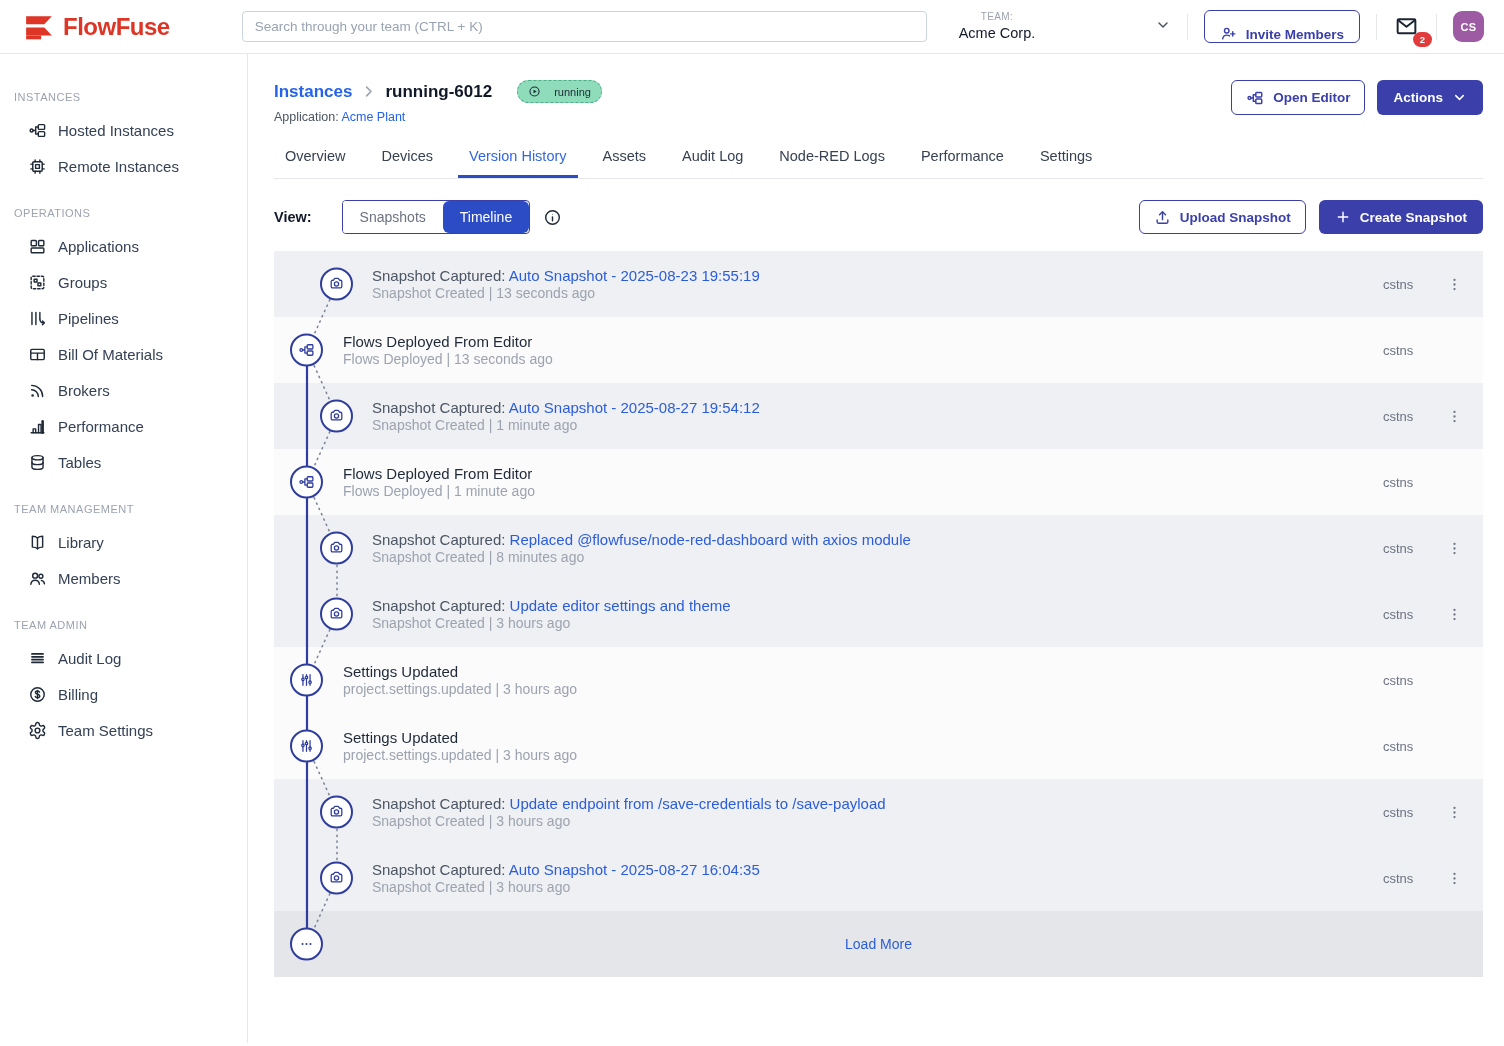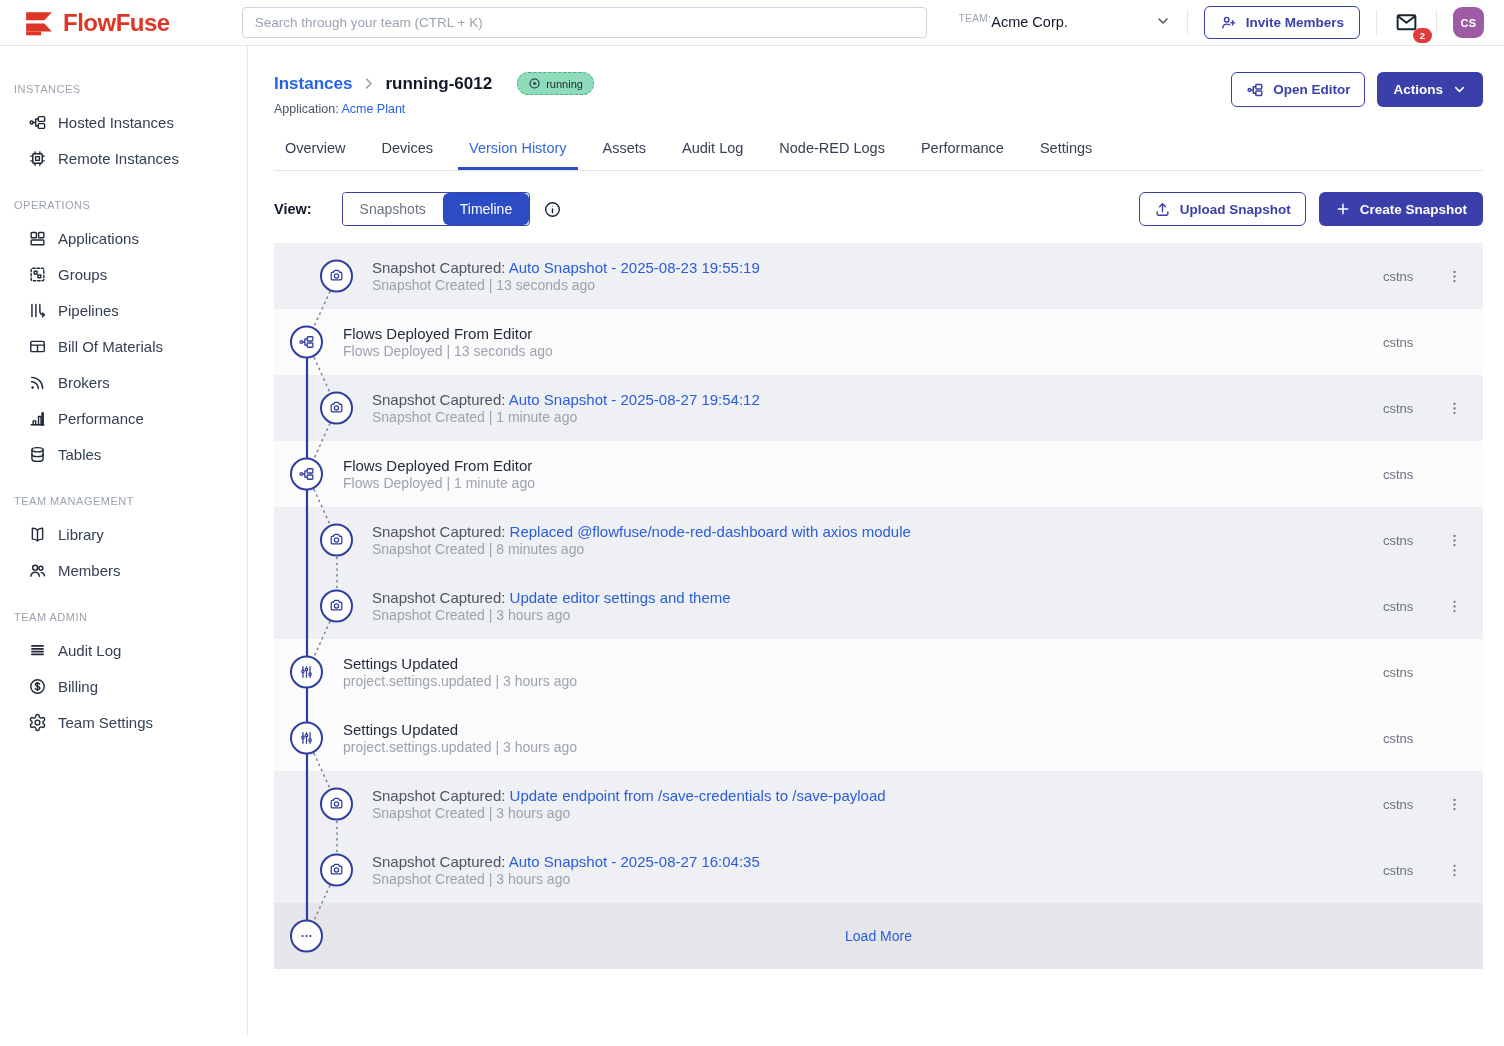--- a/index.html
+++ b/index.html
@@ -1,34 +1,34 @@
 <!DOCTYPE html>
 <html style="--brand-red: #DD3526; --indigo: #3A3FA9; --indigo-deep: #2C4CC6; --tab-blue: #3366E0; --link-blue: #2B5CD9; --badge-green-bg: #8EDCB9; --badge-green-border: #4DAF87; --spine: #2F3D9E; --row-gray: #EEF0F3; --row-white: #FBFBFC; --row-loadmore: #E4E6EA; --avatar-purple: #9D5BA4; --notification-red: #E23B3B;"><head>
 <meta charset="utf-8">
 <style>
   * { box-sizing: border-box; margin: 0; padding: 0; }
   html, body { width: 1504px; height: 1046px; overflow: hidden; background: #fff;
     font-family: "Liberation Sans", sans-serif; color: #1f2937; }
 
   
-  .header { height: 46px; display: flex; align-items: center; padding: 0 20px 0 24px;
+  .header { height: 54px; display: flex; align-items: center; padding: 0 20px 0 24px;
     border-bottom: 1px solid #e5e7eb; background: #fff; }
   .brand { display: flex; align-items: center; gap: 9px; cursor: pointer; }
   .brand-text { font-size: 24px; font-weight: 700; color: var(--brand-red, #dd3526); letter-spacing: -0.5px; }
   .search { margin-left: 72px; width: 685px; height: 31px; border: 1px solid #cbd5e1; border-radius: 4px;
     padding: 0 12px; font-size: 13.5px; color: #374151; outline: none; font-family: inherit; }
   .search::placeholder { color: #9aa3b2; }
   .hdr-right { margin-left: auto; display: flex; align-items: center; }
   .team-select { display: flex; align-items: center; cursor: pointer; width: 212px; }
-  .team-txt { display: flex; flex-direction: row; line-height: 1.25; text-align: center; }
+  .team-txt { display: flex; flex-direction: column; line-height: 1.25; text-align: center; }
   .team-label { font-size: 10px; color: #9ca3af; letter-spacing: .4px; }
   .team-name { font-size: 14.5px; color: #111827; }
   .team-select .chev { margin-left: auto; color: #4b5563; }
   .hdr-div { width: 1px; height: 26px; background: #e5e7eb; margin: 0 16px; }
-  .invite-btn { display: flex; align-items: center; gap: 9px; height: 33px; padding: 0 15px;
+  .invite-btn { display: flex; align-items: flex-end; gap: 9px; height: 33px; padding: 0 15px;
     border: 1.5px solid var(--indigo, #3a3fa9); border-radius: 6px; background: #fff;
     color: var(--indigo, #3a3fa9); font-size: 13.5px; font-weight: 700; cursor: pointer; font-family: inherit; }
   .mail-wrap { position: relative; cursor: pointer; display: flex; color: #1b2432; }
   .mail-badge { position: absolute; right: -12px; bottom: -8px; background: var(--notification-red, #e23b3b);
     color: #fff; font-size: 9.5px; font-weight: 700; border-radius: 9px; padding: 2px 7px; }
   .avatar { width: 31px; height: 31px; border-radius: 9px; background: var(--avatar-purple, #9d5ba4);
     color: #fff; font-size: 11px; font-weight: 700; display: flex; align-items: center; justify-content: center;
     cursor: pointer; letter-spacing: .3px; }
 
   
@@ -41,21 +41,21 @@
     margin: 23px 0 9px; }
 
   main { flex: 1; padding: 26px 21px 0 26px; background: #fff; overflow: hidden; }
 
   
   .page-head { display: flex; justify-content: space-between; align-items: flex-start; }
   .breadcrumb { display: flex; align-items: center; gap: 9px; }
   .bc-root { font-size: 17px; font-weight: 700; color: #2563eb; text-decoration: none; cursor: pointer; }
   .bc-chev { color: #9ca3af; display: flex; }
   .inst-name { font-size: 17px; font-weight: 700; color: #111827; }
-  .status-badge { margin-left: 16px; display: inline-flex; align-items: center; gap: 5px;
+  .status-badge { margin-left: 16px; display: inline-flex; align-items: center; gap: 13px;
     background: var(--badge-green-bg, #8edcb9); border: 1px dashed var(--badge-green-border, #4daf87);
     color: #1f2937; font-size: 11px; border-radius: 12px; padding: 4px 10px; }
   .app-line { margin-top: 7px; font-size: 12.5px; color: #4b5563; }
   .app-line a { color: #2563eb; text-decoration: none; cursor: pointer; }
   .head-actions { display: flex; gap: 12px; }
   .btn { display: inline-flex; align-items: center; gap: 9px; height: 35px; border-radius: 6px;
     font-size: 13.5px; font-weight: 700; cursor: pointer; font-family: inherit; border: none; }
   .btn-outline { background: #fff; border: 1.5px solid var(--indigo, #3a3fa9); color: var(--indigo, #3a3fa9); padding: 0 14px; }
   .btn-solid { background: var(--indigo, #3a3fa9); color: #fff; padding: 0 16px; }
 

